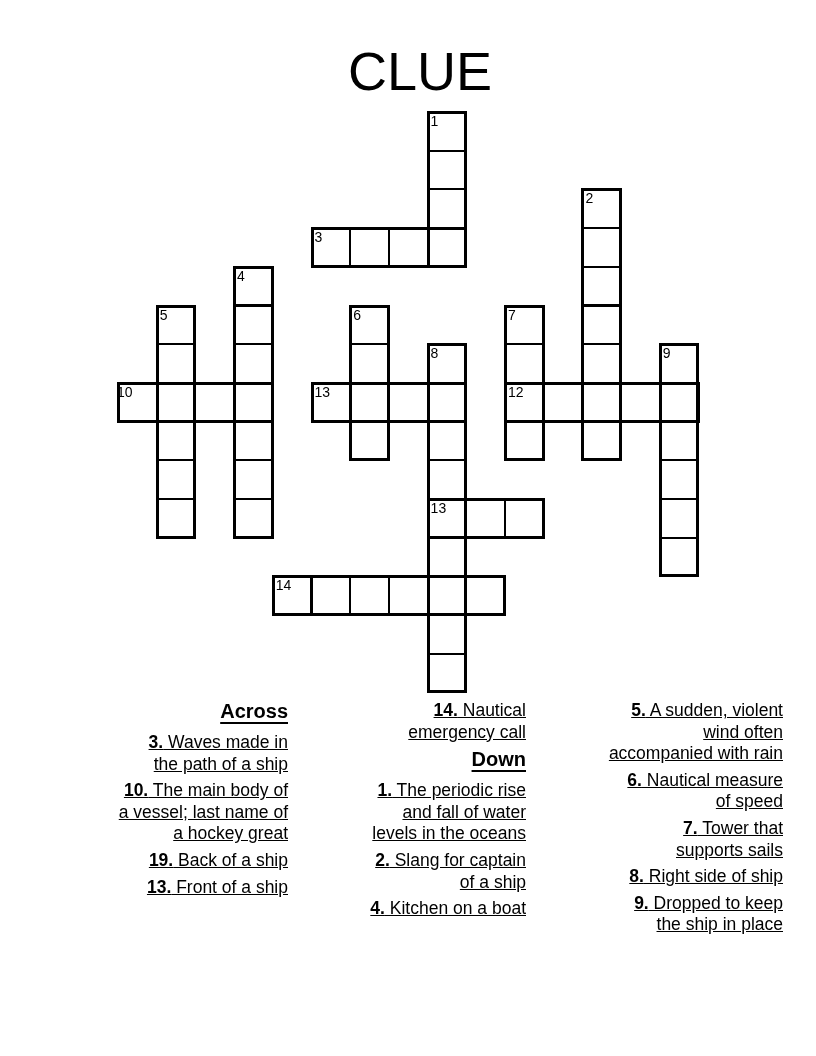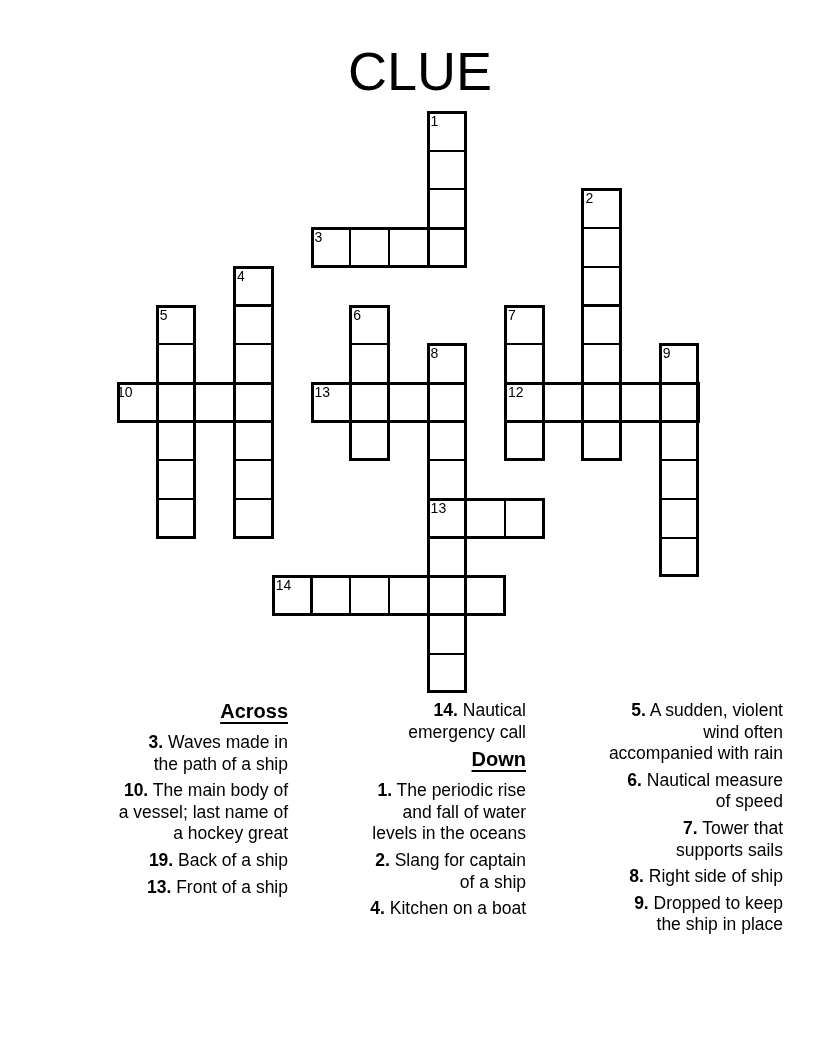--- a/index.html
+++ b/index.html
@@ -75,20 +75,21 @@
     font-weight: 700;
     text-decoration: underline;
     text-decoration-thickness: 2px;
     text-underline-offset: 4px;
     margin: 0 0 9px 0;
   }
   .clue {
     font-size: 17.5px;
     line-height: 21.6px;
     margin: 0 0 5px 0;
+    text-decoration: underline;
   }
   .clue b { font-weight: 700; }
 </style>
 </head>
 <body>
 
 <div class="page">
   <h1 class="title">CLUE</h1>
   <div class="grid">
       <div class="cell" style="left: 309.6px; top: 0px;"></div>

